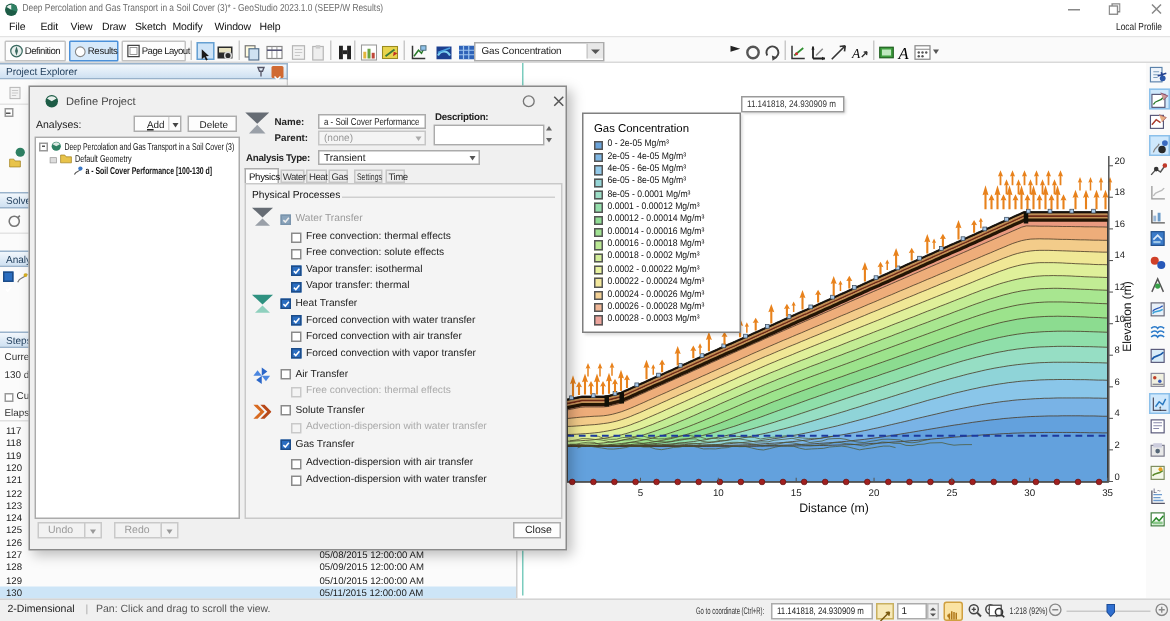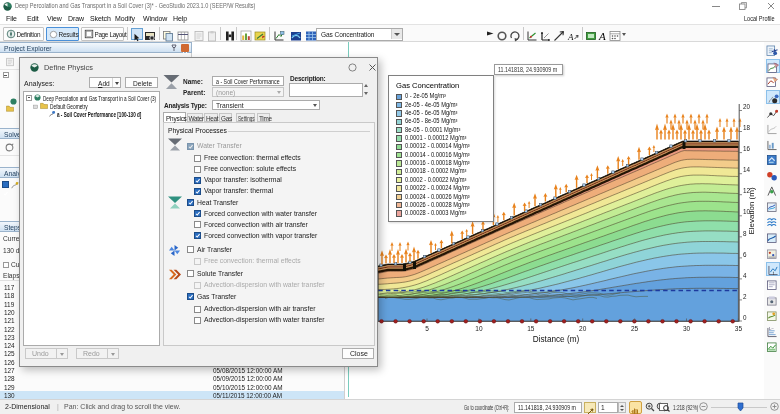--- a/index.html
+++ b/index.html
@@ -680,21 +680,21 @@
       <circle cx="4.5" cy="4.5" r="3.8" fill="none" stroke="#888" stroke-width="0.9"></circle>
       <path d="M2.5,4.5 H6.5 M4.5,2.5 V6.5" stroke="#888" stroke-width="0.9"></path>
     </svg>
 </div>
 
 <div class="abs" style="left:19px;top:57px;width:359px;height:310px;background:#f0f0f0;border:1px solid #8a8a8a;box-shadow:3px 3px 8px rgba(0,0,0,.25)">
  <svg class="abs" style="left:10px;top:5px" width="9" height="9" viewBox="0 0 10 10">
       <circle cx="5" cy="5" r="4.6" fill="#1d5c46"></circle>
       <path d="M1.5,3 A4.6,4.6 0 0 1 8.5,3 L5,5 Z" fill="#e8f0ec"></path>
     </svg>
- <span class="abs" style="left:24px;top:4.5px;font-size:7.4px;color:#444">Define Physics</span>
+ <span class="abs" style="left:24px;top:4.5px;font-size:7.4px;color:#444">Define Project</span>
  <svg class="abs" style="left:328px;top:5px" width="9" height="9" viewBox="0 0 9 9">
       <circle cx="4.5" cy="4.5" r="3.6" fill="none" stroke="#777" stroke-width="0.9"></circle>
     </svg>
  <svg class="abs" style="left:348px;top:5px" width="9" height="9" viewBox="0 0 9 9">
       <path d="M1.5,1.5 L7.5,7.5 M7.5,1.5 L1.5,7.5" stroke="#555" stroke-width="1"></path>
     </svg>
 
  <span class="abs" style="left:4px;top:22px;font-size:7px;color:#222">Analyses:</span>
  <div class="abs" style="left:69px;top:19px;width:32px;height:11px;background:#fdfdfd;border:1px solid #adadad">
    <span class="abs" style="left:8px;top:1.6px;font-size:6.6px;color:#222"><u>A</u>dd</span>

